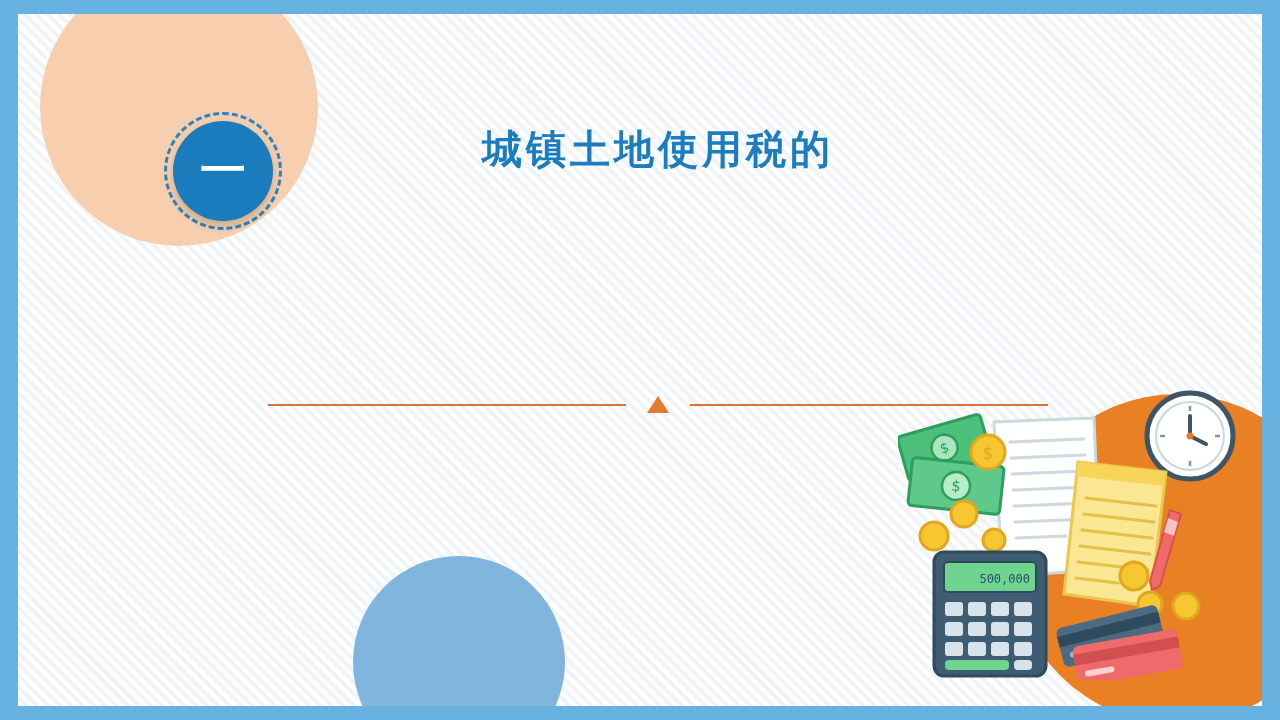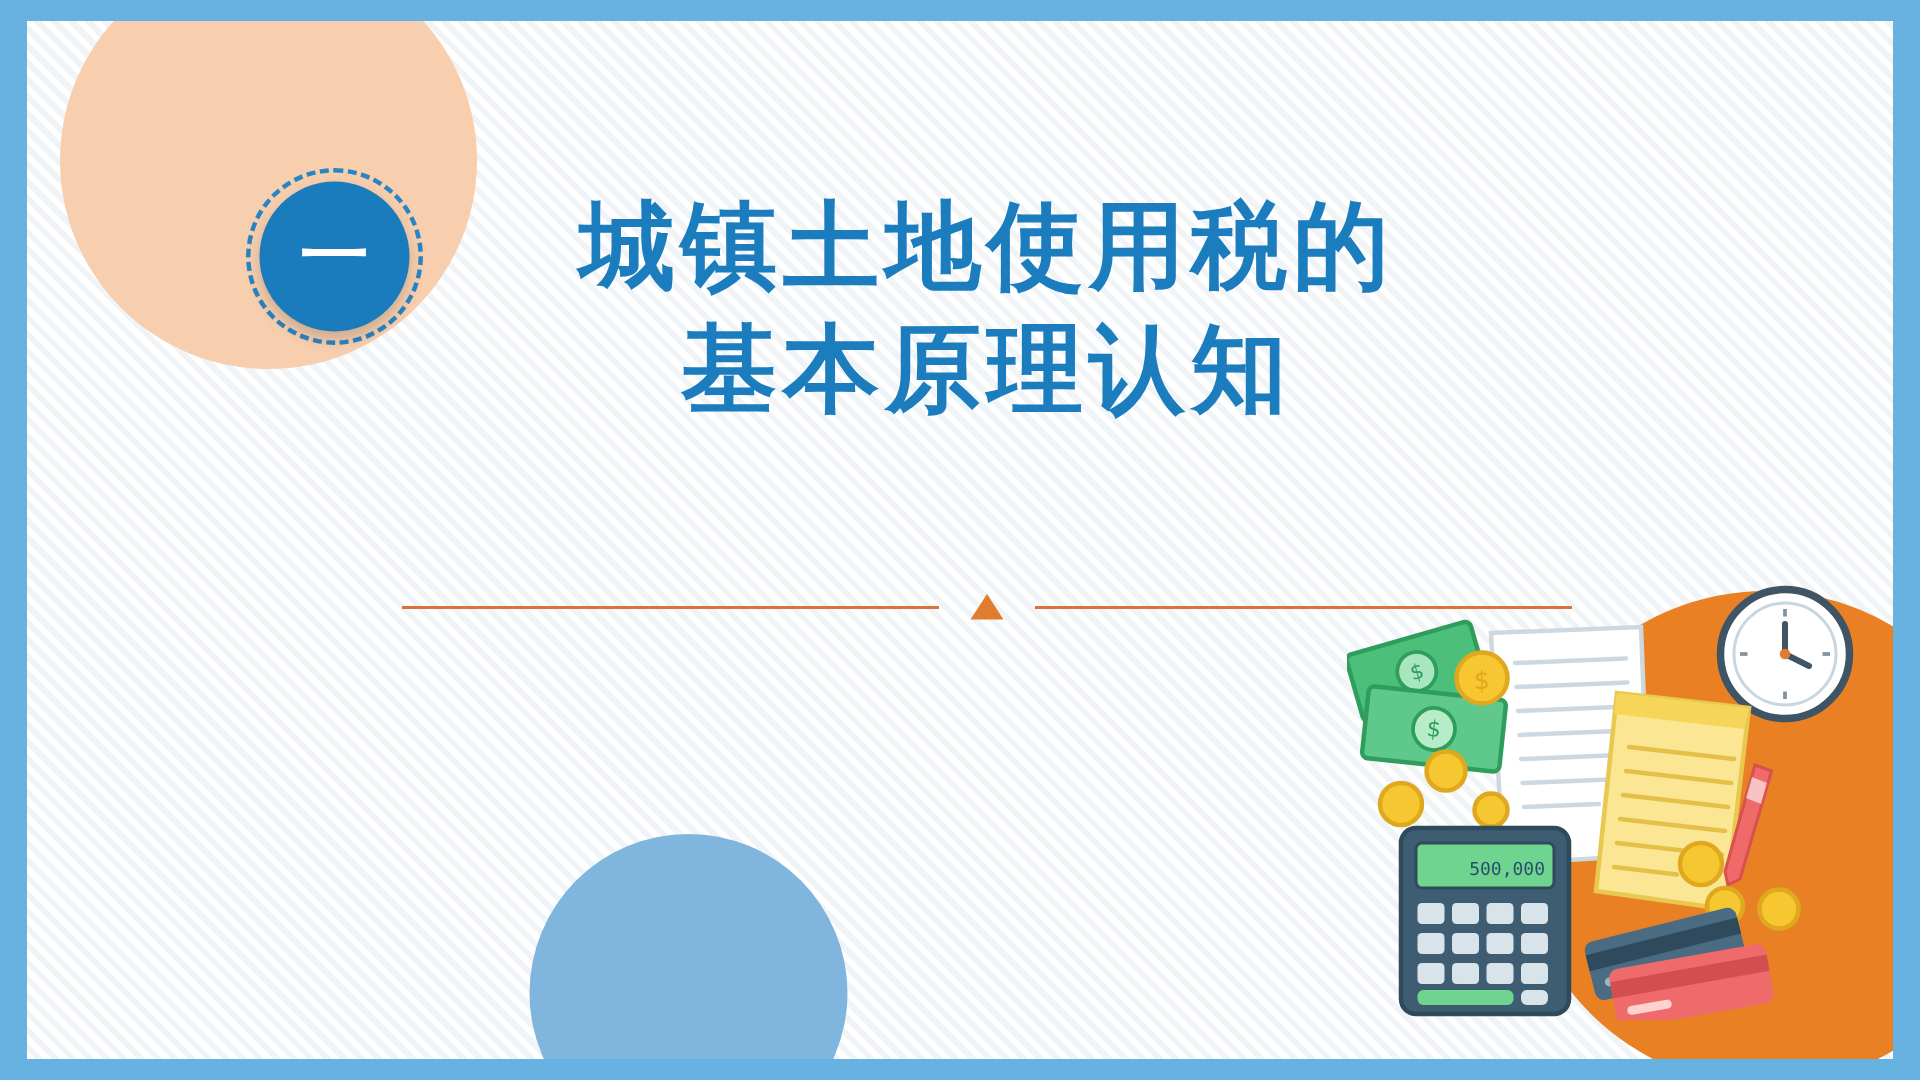--- a/index.html
+++ b/index.html
@@ -103,21 +103,21 @@
   
   .title-block {
     position: absolute;
     left: 270px;
     top: 110px;
     width: 740px;
     text-align: center;
   }
   .title-line {
     color: #1b7cbe;
-    font-size: 64px;
+    font-size: 40px;
     font-weight: bold;
     letter-spacing: 4px;
     line-height: 1.28;
     white-space: nowrap;
   }
 
   
   .divider {
     position: absolute;
     left: 250px;
@@ -165,21 +165,20 @@
     <div class="blue-circle"></div>
     <div class="orange-blob"></div>
 
     <div class="badge-wrap">
       <div class="badge-ring"></div>
       <div class="badge-core">一</div>
     </div>
 
     <div class="title-block">
       <div class="title-line">城镇土地使用税的</div>
-      <div class="title-line">基本原理认知</div>
     </div>
 
     <div class="divider">
       <div class="rule left"></div>
       <div class="tri"></div>
       <div class="rule right"></div>
     </div>
 
     <div class="illus">
       <svg width="340" height="290" viewBox="0 0 340 290" xmlns="http://www.w3.org/2000/svg">

